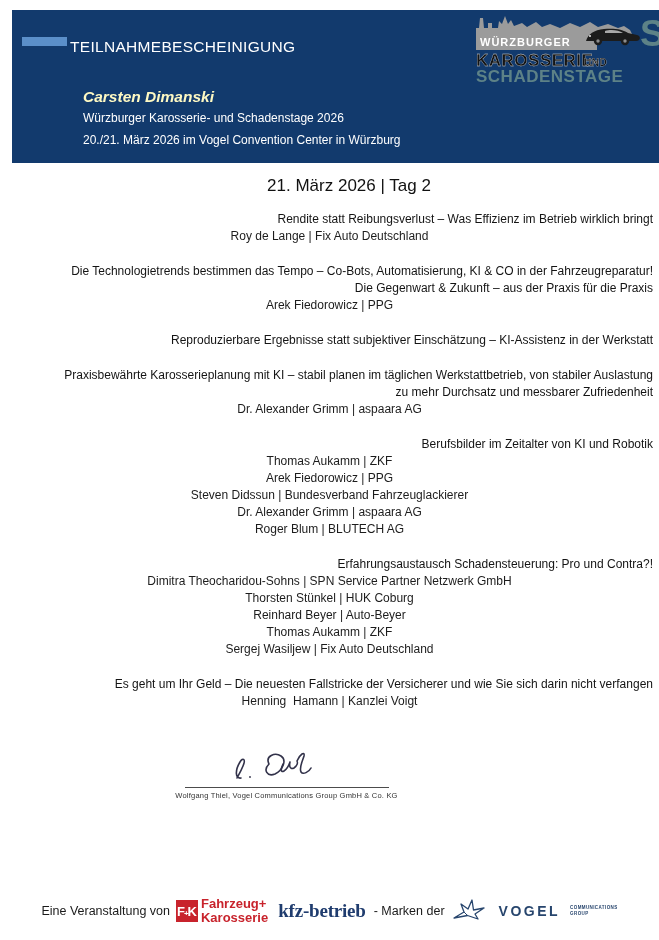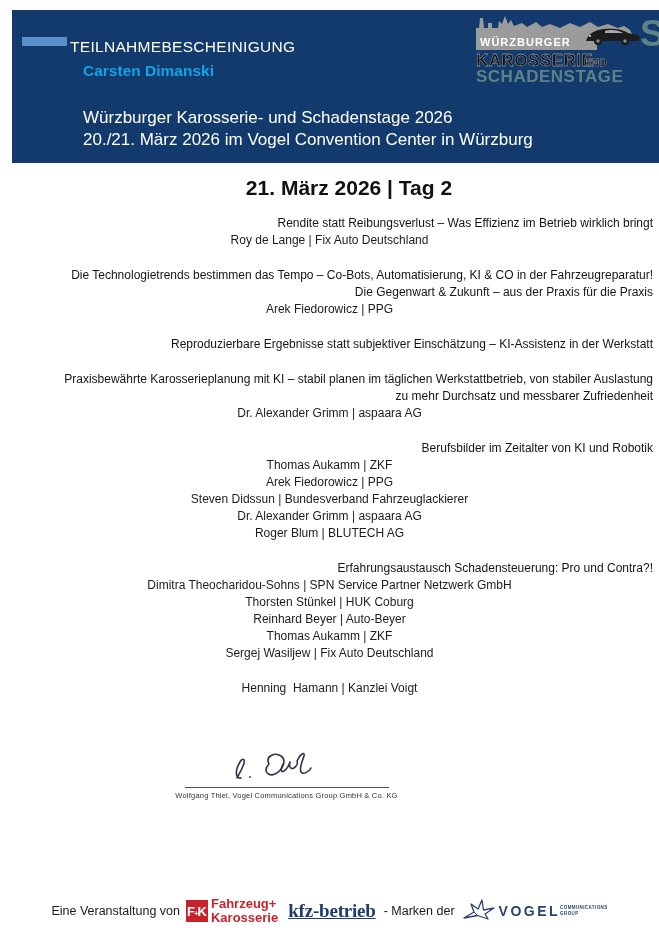--- a/index.html
+++ b/index.html
@@ -11,29 +11,29 @@
   .cert-header{
     position:absolute;left:12px;top:10px;width:635px;height:153px;
     background:#123a6d;
     padding-left:44px;
   }
   .accent-bar{position:absolute;left:10px;top:27px;width:45px;height:9px;background:#5b8fc9;}
   .cert-title{
     position:absolute;left:58px;top:28px;color:#ffffff;font-size:15.5px;font-weight:400;letter-spacing:.3px;
   }
   .attendee{
-    position:absolute;left:71px;top:52px;color:#0ea5e9;font-size:15.5px;font-weight:700;
+    position:absolute;left:71px;top:78px;color:#fef9c3;font-size:15.5px;font-weight:700;font-style:italic;
   }
-  .event-lines{position:absolute;left:71px;top:97px;color:#ffffff;font-size:17px;line-height:22px;font-weight:400;}
+  .event-lines{position:absolute;left:71px;top:97px;color:#ffffff;font-size:12px;line-height:22px;font-weight:400;}
   .logo-wrap{position:absolute;right:7px;top:0px;width:212px;height:74px;}
   
   .main{
     position:absolute;left:0;top:176px;width:659px;text-align:center;
   }
-  .day-title{font-size:21px;font-weight:700;margin:0 0 15px 0;color:#111;padding-left:39px;}
+  .day-title{font-size:17px;font-weight:400;margin:0 0 15px 0;color:#111;padding-left:39px;}
   .session{margin:0 6px 18px 6px;font-size:12px;line-height:17px;}
   .session-title{font-weight:400;white-space:pre-line;color:#141414;text-align:right;}
   .speaker{white-space:pre-wrap;color:#1c1c1c;}
   
   .signature-block{position:absolute;left:0;top:748px;width:573px;text-align:center;}
   .sig-svg{display:block;margin:0 auto;}
   .sig-line{width:204px;margin:1px auto 0 auto;border-top:1px solid #4c4c4c;}
   .sig-name{font-size:7.5px;color:#333;margin-top:3px;letter-spacing:.2px;}
   
   .footer{
@@ -42,23 +42,23 @@
   }
   .footer-text{font-size:12.5px;color:#1a1a1a;}
   .fk-logo{display:flex;align-items:center;gap:3px;}
   .fk-box{
     width:22px;height:22px;background:#c8232c;color:#fff;display:flex;align-items:center;justify-content:center;
     font-weight:700;font-size:13px;line-height:1;position:relative;letter-spacing:0;
   }
   .fk-plus{font-size:8px;font-weight:700;position:relative;top:3px;margin:0 -1px;}
   .fk-lines{color:#c8232c;font-weight:700;font-size:13px;line-height:1.05;text-align:left;}
   .kfz{
-    font-family:"Liberation Serif", serif;font-weight:700;font-size:19px;color:#1f3c6e;letter-spacing:-.2px;margin:0 2px 0 4px;text-decoration:underline;
+    font-family:"Liberation Serif", serif;font-weight:700;font-size:19px;color:#1f3c6e;letter-spacing:-.2px;margin:0 2px 0 4px;
   }
-  .vogel-wrap{display:flex;align-items:center;gap:0;}
+  .vogel-wrap{display:flex;align-items:center;gap:10px;}
   .vogel-word{font-size:14px;font-weight:700;color:#27456d;letter-spacing:2.5px;}
   .vogel-sub{font-size:4.5px;font-weight:700;color:#27456d;line-height:1.3;text-align:left;letter-spacing:.4px;}
 </style>
 </head>
 <body>
 
 <div class="cert-header">
   <div class="accent-bar"></div>
   <div class="cert-title">TEILNAHMEBESCHEINIGUNG</div>
   <div class="attendee">Carsten Dimanski</div>
@@ -134,20 +134,21 @@
     <div>
           <div class="speaker">Dimitra Theocharidou-Sohns | SPN Service Partner Netzwerk GmbH</div>
           <div class="speaker">Thorsten Stünkel | HUK Coburg</div>
           <div class="speaker">Reinhard Beyer | Auto-Beyer</div>
           <div class="speaker">Thomas Aukamm | ZKF</div>
           <div class="speaker">Sergej Wasiljew | Fix Auto Deutschland</div>
         </div>
   </div>
 
   <div class="session">
+    <div class="session-title">Es geht um Ihr Geld – Die neuesten Fallstricke der Versicherer und wie Sie sich darin nicht verfangen</div>
     <div>
           <div class="speaker">Henning  Hamann | Kanzlei Voigt</div>
         </div>
   </div>
 </div>
 </div>
 
 <div class="signature-block">
   <svg class="sig-svg" width="140" height="38" viewBox="0 0 140 38" aria-hidden="true">
     <g fill="none" stroke="#32324a" stroke-width="1.6" stroke-linecap="round" stroke-linejoin="round">

